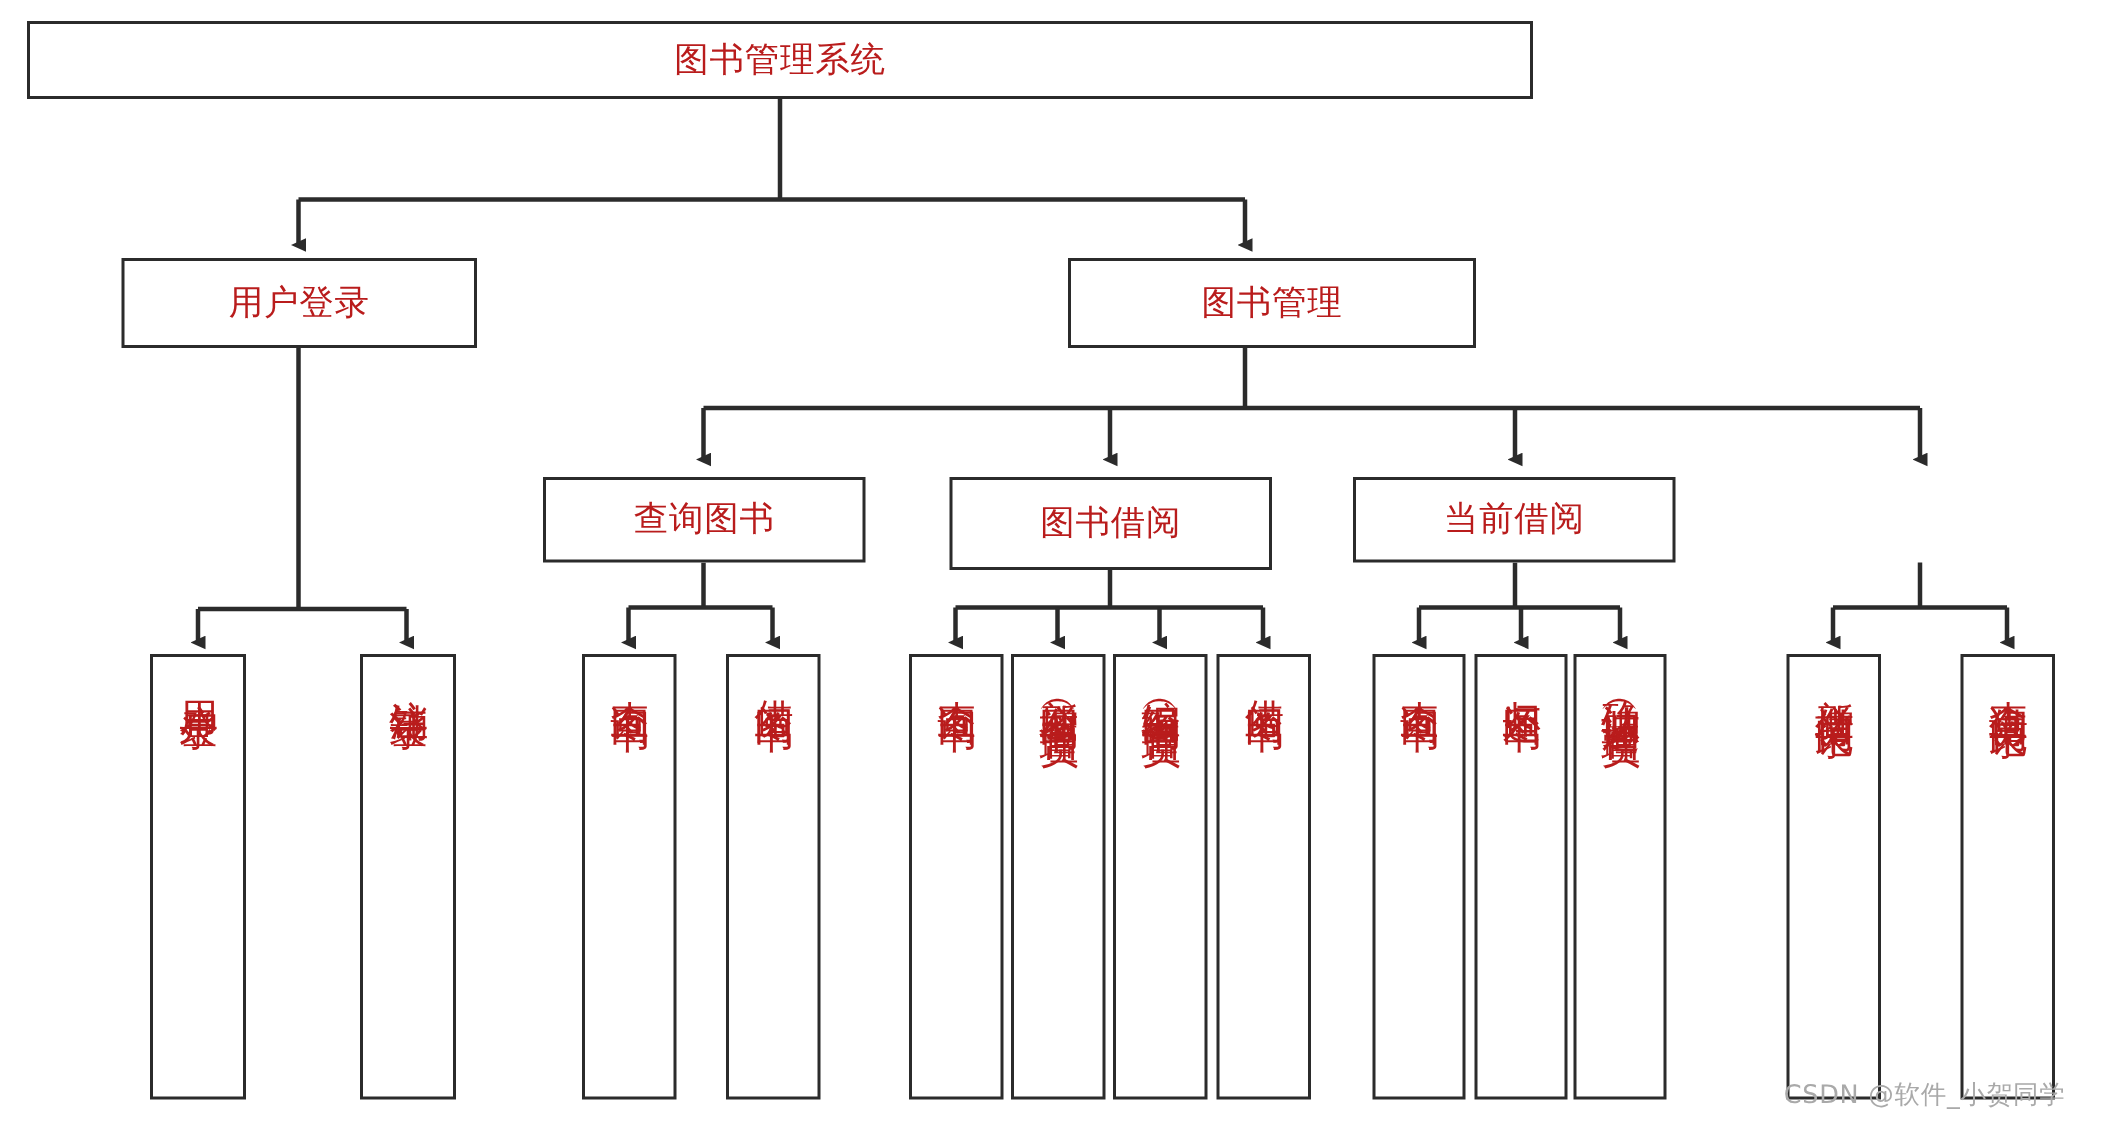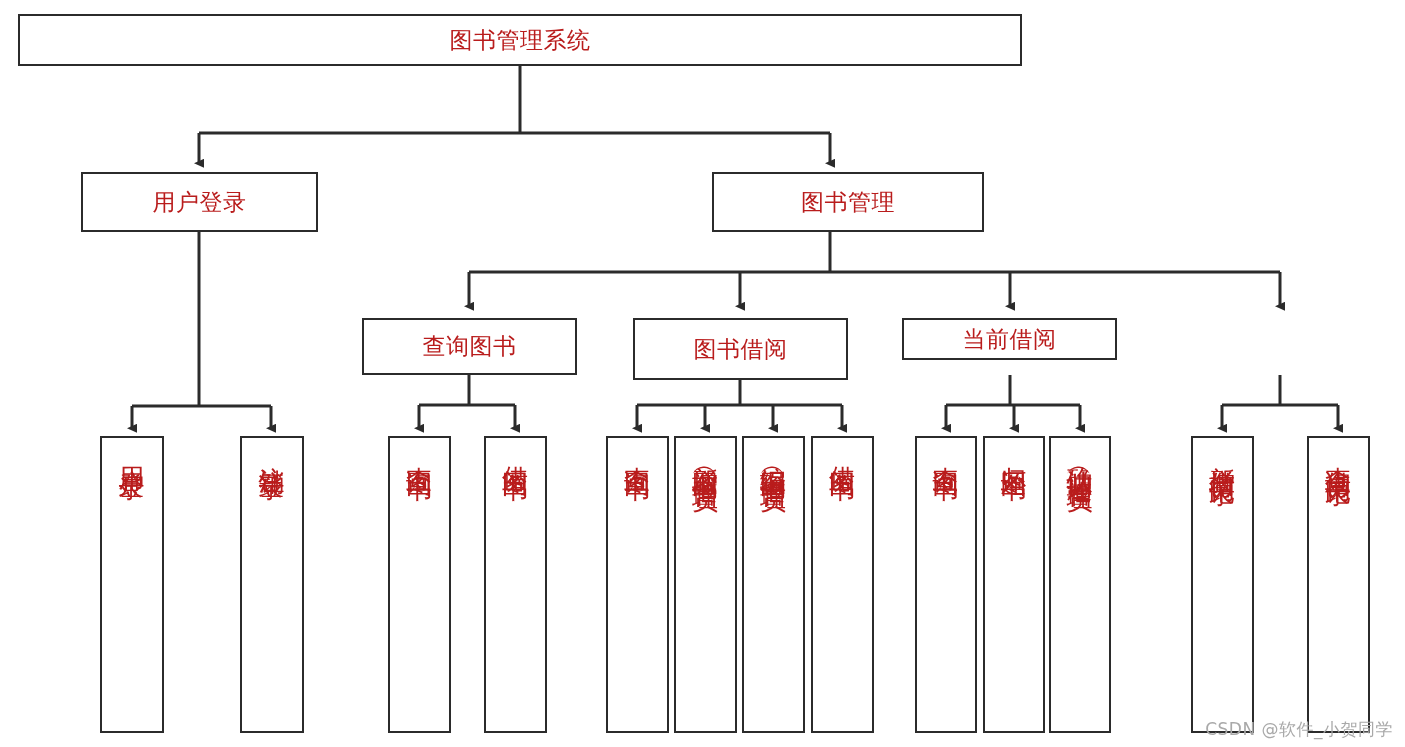--- a/index.html
+++ b/index.html
@@ -54,21 +54,21 @@
   .node.vert .lbl {
     writing-mode: vertical-rl;
     text-orientation: upright;
     font-size: 26px;
     line-height: 1.0;
     letter-spacing: 3px;
     white-space: nowrap;
   }
   #watermark {
     position: absolute;
-    right: 12px;
+    right: 28px;
     bottom: 6px;
     font-size: 17px;
     color: #a9a9a9;
     white-space: nowrap;
     z-index: 5;
     letter-spacing: 0.5px;
   }
 </style>
 </head>
 <body>
@@ -139,21 +139,21 @@
   </div>
 
   <div class="node horiz" style="left:362px; top:318px; width:215px; height:57px;">
     <span class="lbl">查询图书</span>
   </div>
 
   <div class="node horiz" style="left:633px; top:318px; width:215px; height:62px;">
     <span class="lbl">图书借阅</span>
   </div>
 
-  <div class="node horiz" style="left:902px; top:318px; width:215px; height:42px;">
+  <div class="node horiz" style="left:902px; top:318px; width:215px; height:57px;">
     <span class="lbl">当前借阅</span>
   </div>
 
 
   <div class="node vert" style="left:100px; top:436px; width:64px; height:297px;">
     <span class="lbl">用户登录</span>
   </div>
 
   <div class="node vert" style="left:240px; top:436px; width:64px; height:297px;">
     <span class="lbl">注销登录</span>

